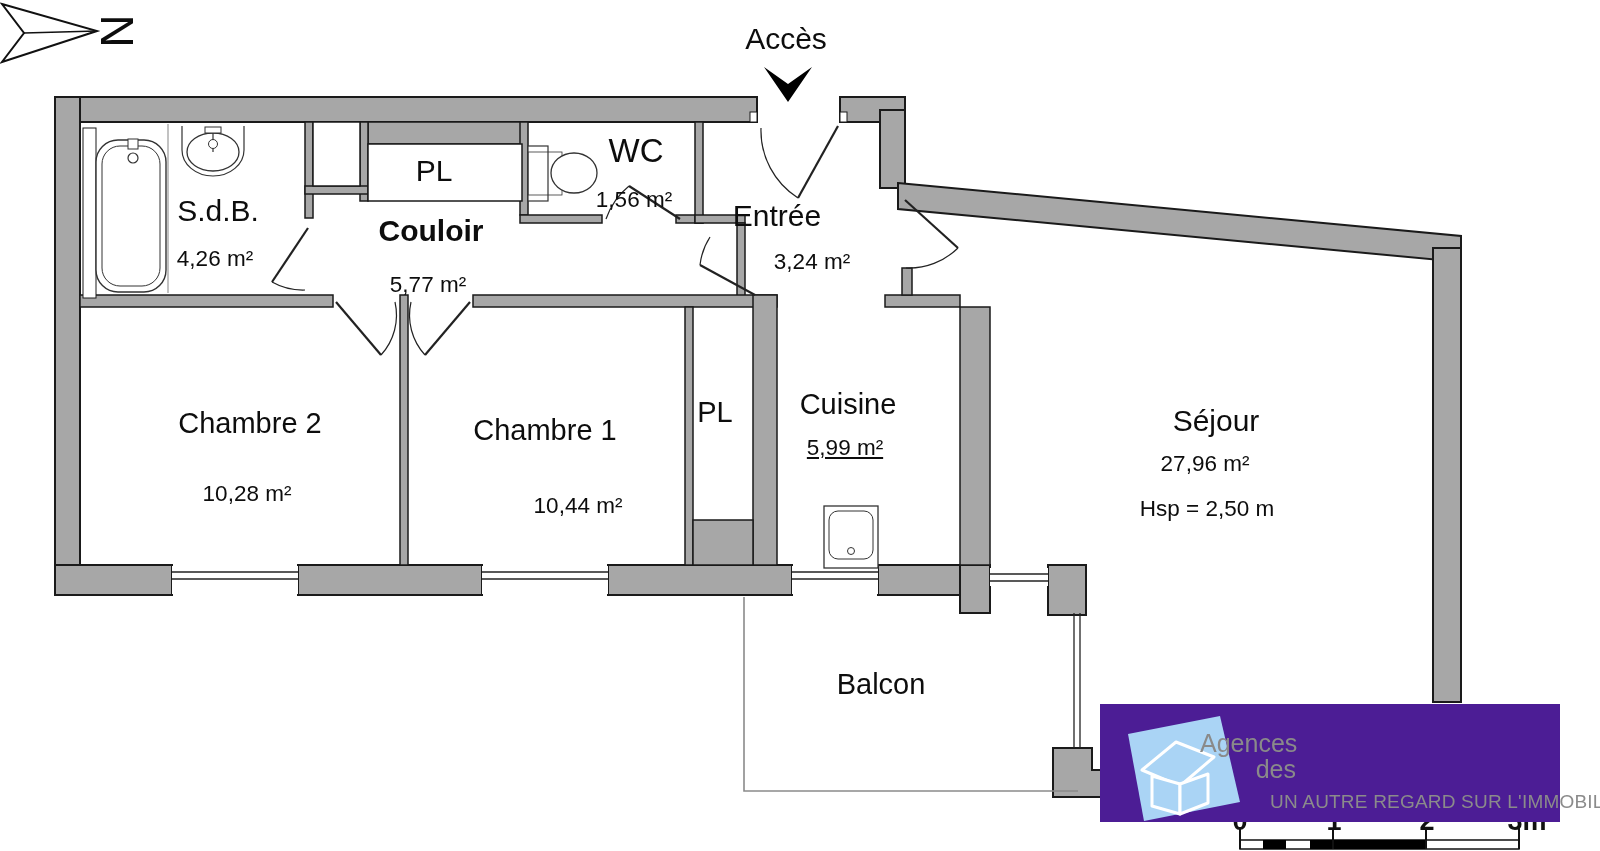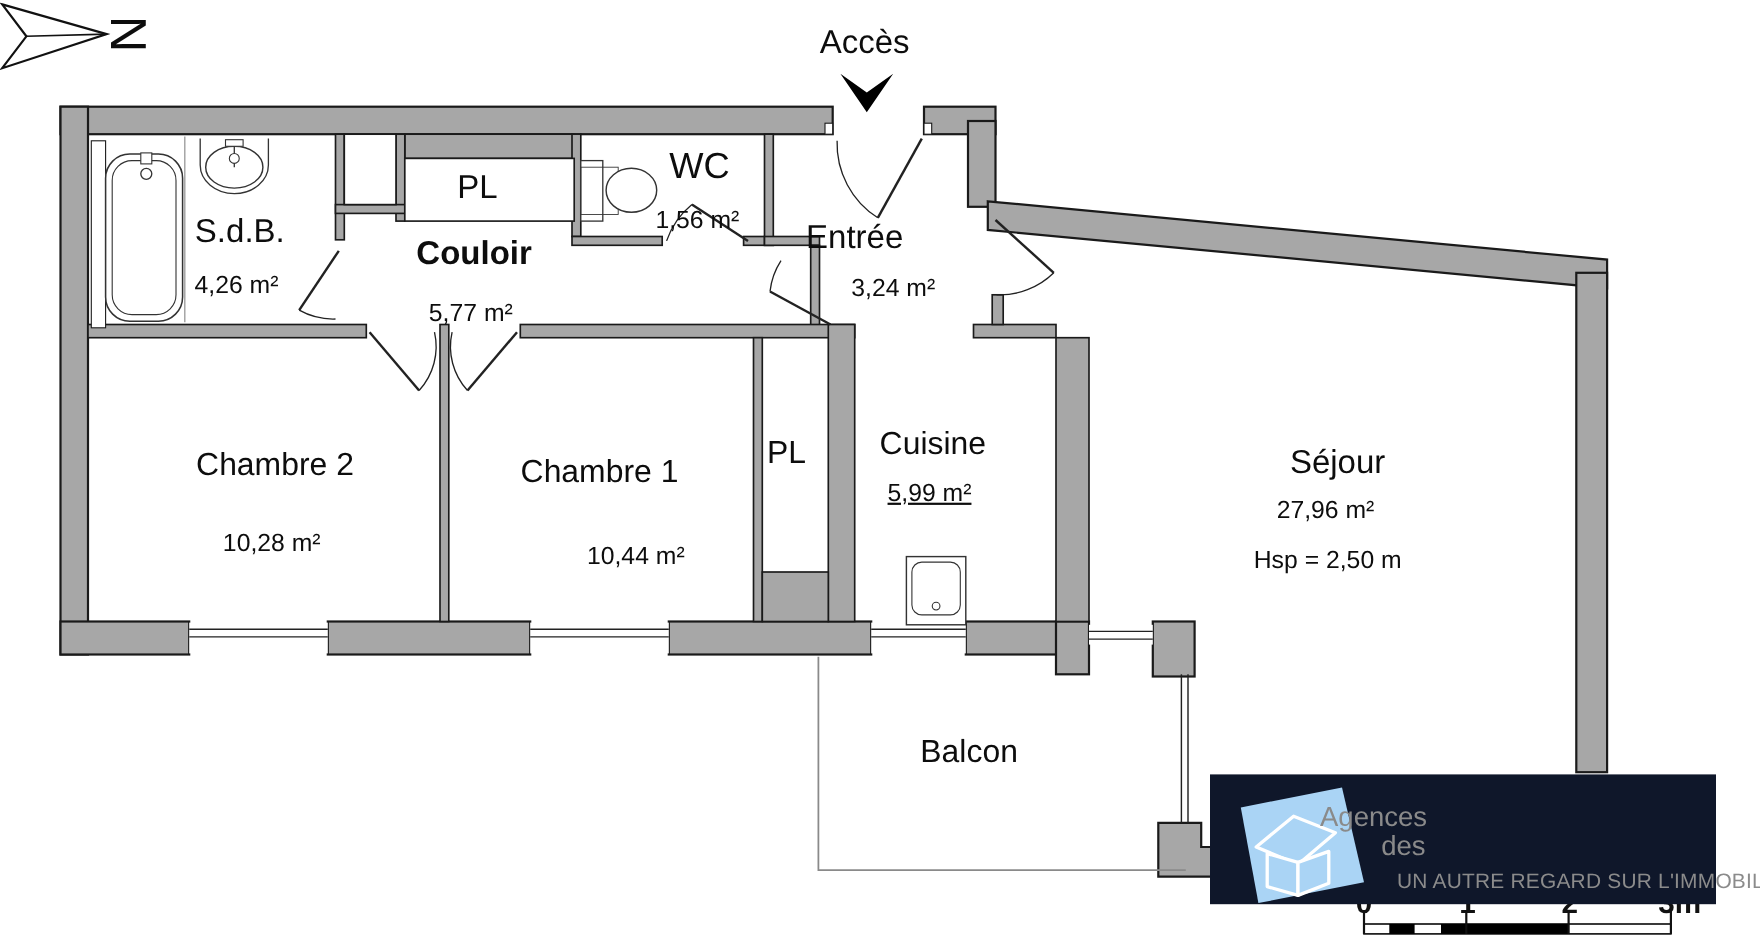--- a/index.html
+++ b/index.html
@@ -8,21 +8,21 @@
     background:#fff; font-family:"Liberation Sans", sans-serif; color:#0d0d0d;
   }
   #plan-svg { position:absolute; left:0; top:0; z-index:1; }
   .lbl { position:absolute; transform:translate(-50%,-50%); white-space:nowrap; z-index:2; }
   .rn { font-size:30px; }
   .ra { font-size:22.5px; }
   .acces { font-size:30px; }
   .north-n { position:absolute; left:100px; top:4px; font-size:46px; transform:rotate(90deg); z-index:2; }
   #logo-box {
     position:absolute; left:1100px; top:704px; width:460px; height:118px;
-    background:#0f172a; z-index:3;
+    background:#4c1d95; z-index:3;
   }
   #logo-icon { position:absolute; left:6px; top:4px; }
   #logo-agency {
     position:absolute; left:100px; top:26px; width:96px; text-align:right;
     font-size:25px; line-height:26px; color:#8a8a8a;
   }
   #logo-brand {
     position:absolute; left:196px; top:-14px; line-height:1;
     font-family:"DejaVu Serif", serif; font-style:italic; color:#a9d3f2;
   }

